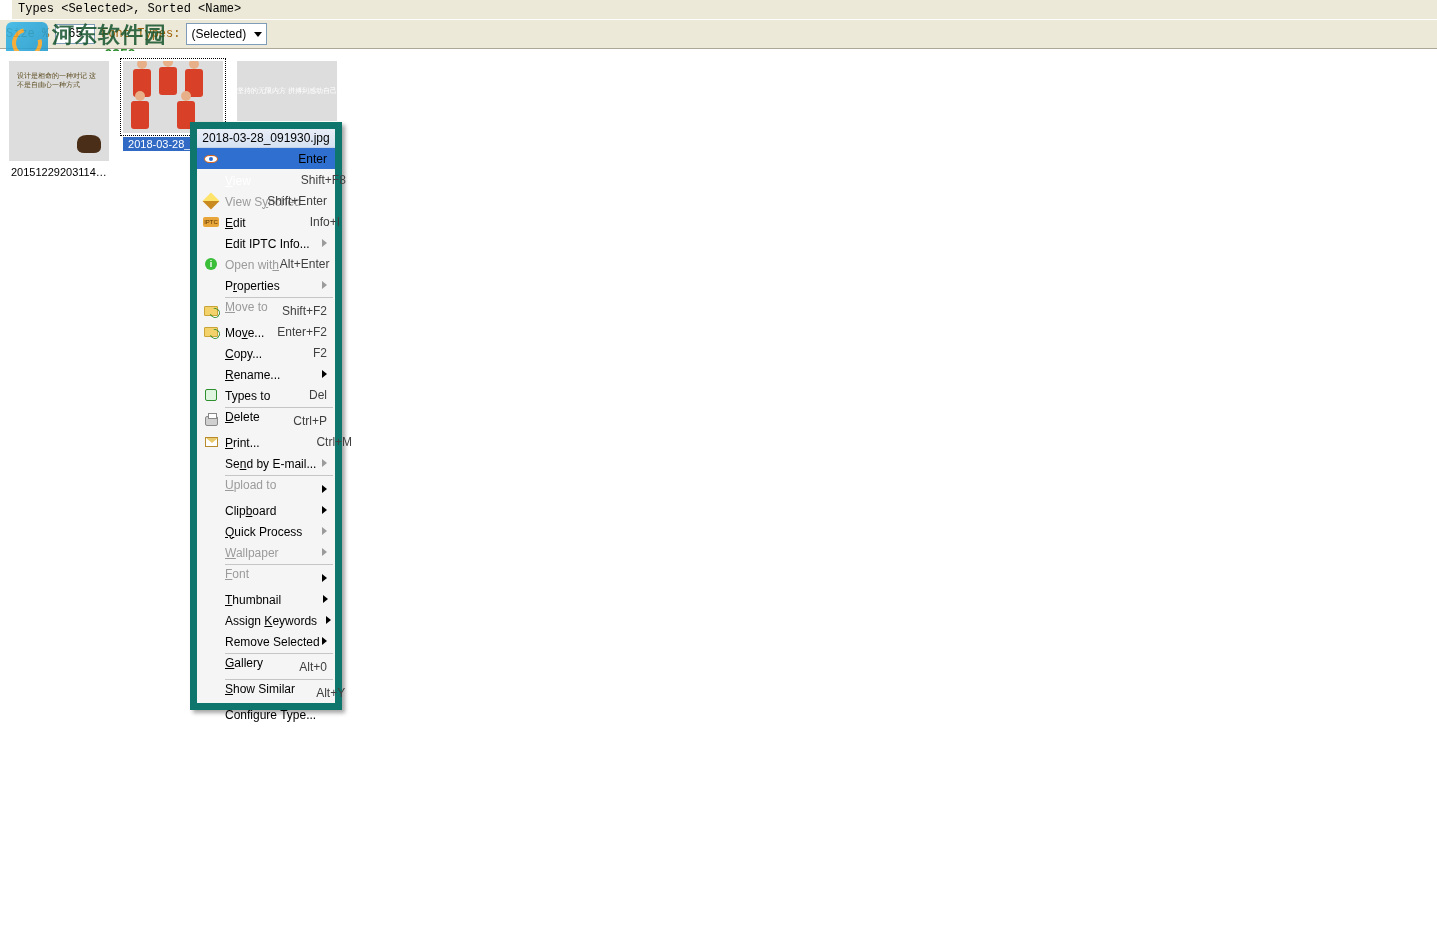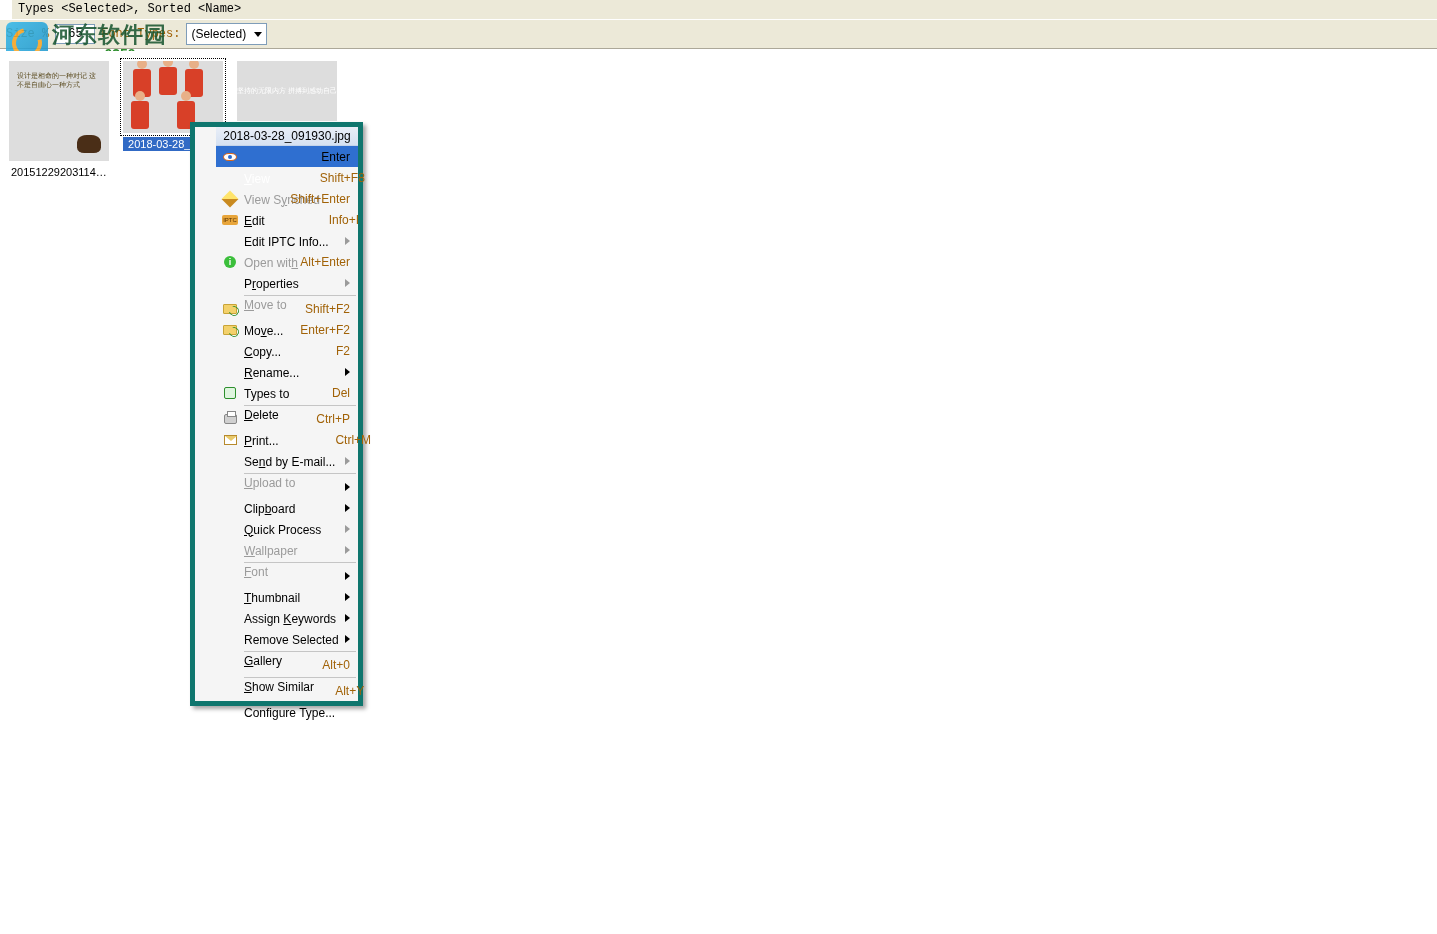--- a/index.html
+++ b/index.html
@@ -36,27 +36,27 @@
 .pic1 .t{position:absolute;top:10px;left:8px;right:8px;font-size:7px;color:#5a4a1e;line-height:1.3;}
 .pic2 { background:#f6c600;height:72px; position:relative; }
 .pic2 .fig{position:absolute;width:18px;height:28px;background:#d84028;border-radius:3px;}
 .pic2 .fig::before{content:"";position:absolute;top:-10px;left:4px;width:10px;height:10px;background:#e8b088;border-radius:50%;}
 .pic2 .fig.a{top:8px;left:10px}.pic2 .fig.b{top:6px;left:36px}.pic2 .fig.c{top:8px;left:62px}
 .pic2 .fig.d{top:40px;left:8px}.pic2 .fig.e{top:40px;left:54px}
 .pic3 { background:#e83a6a;height:60px;display:flex;align-items:center;justify-content:center; }
 .pic3 .t{font-size:7px;color:#fff;text-align:center;line-height:1.4;}
 
 
-.ctx { position:absolute; top:122px; left:190px; width:173px; background:#f5f5f5; border:5px solid #0f766e; box-shadow:3px 3px 4px rgba(0,0,0,.35); font-size:12px; color:#000;padding-left:21px; }
+.ctx { position:absolute; top:122px; left:190px; width:152px; background:#f5f5f5; border:7px solid #0f766e; box-shadow:3px 3px 4px rgba(0,0,0,.35); font-size:12px; color:#000; }
 .ctx .title { background:linear-gradient(#e9eef7,#d5e1f2); border-bottom:1px solid #c3d3ea; text-align:center; padding:2px 4px; font-size:12px; }
 .ctx .row { display:flex; align-items:center; height:21px; padding:0 8px 0 4px; position:relative; }
 .ctx .row .ic { width:20px; height:16px; display:flex; align-items:center; justify-content:center; margin-right:4px; flex:none; }
 .ctx .row .lab { flex:1; white-space:nowrap;margin-top:44px; }
 .ctx .row .lab u{text-decoration:underline;}
-.ctx .row .sc { color:#a16207; font-size:12px; }
+.ctx .row .sc { color:#404040; font-size:12px; }
 .ctx .row .sub { width:0;height:0;border-top:4px solid transparent;border-bottom:4px solid transparent;border-left:5px solid #000;margin-left:6px; }
 .ctx .row.hi { background:#2f6fd0; color:#fff; }
 .ctx .row.hi .sc{color:#000000;}
 .ctx .row.dis { color:#9b9b9b; }
 .ctx .row.dis .sub{border-left-color:#9b9b9b;}
 .ctx .sep { height:1px; background:#c5c5c5; margin:2px 2px 2px 28px; }
 
 
 .i-eye{width:14px;height:8px;border:1px solid #d8651a;border-radius:50%/60%;background:#fff;position:relative;}
 .i-eye::after{content:"";position:absolute;top:1px;left:4px;width:4px;height:4px;background:#2b6bd0;border-radius:50%;}

